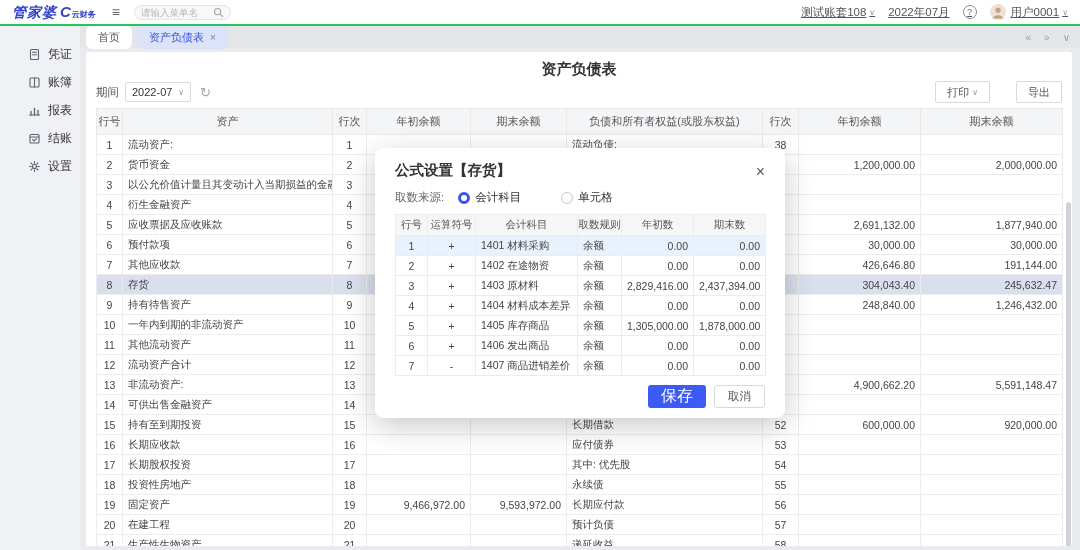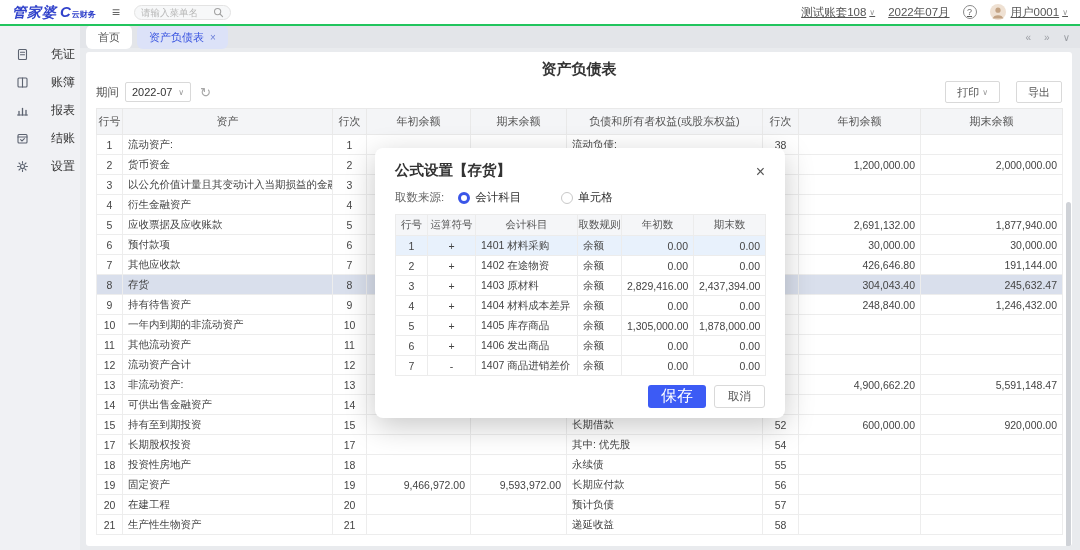--- a/index.html
+++ b/index.html
@@ -19,21 +19,21 @@
   .searchbox input { border:none; outline:none; background:transparent; width:72px; font-size:9.5px; color:#666; }
   .searchbox input::placeholder { color:#b8b8b8; }
   .topbar-right { margin-left:auto; display:flex; align-items:center; gap:13px; font-size:11.5px; color:#555;text-decoration:underline; }
   .chev { font-size:8px; color:#999; margin-left:3px; }
   .help-circle { width:14px; height:14px; border:1px solid #8a8a8a; border-radius:50%; color:#666;
     font-size:9px; display:flex; align-items:center; justify-content:center; cursor:pointer; }
   .tb-item { display:flex; align-items:center; cursor:pointer; }
 
   
   .sidebar { position:absolute; left:0; top:26px; width:80px; height:524px; background:#f0f1f4; z-index:20; padding-top:14px; }
-  .side-item { height:28px; display:flex; align-items:center; padding-left:16px; gap:22px; cursor:pointer; }
+  .side-item { height:28px; display:flex; align-items:center; padding-left:16px; gap:7px; cursor:pointer;margin-left:12px; }
   .side-item svg { flex:0 0 auto; }
   .side-label { font-size:12px; color:#333; }
 
   
   .tabbar { position:absolute; left:80px; top:26px; width:1000px; height:22px; background:#e3e5e9;
     display:flex; align-items:center; padding-left:6px; z-index:10; }
   .tab { height:19px; display:flex; align-items:center; padding:12px 12px; font-size:11px; color:#555;
     background:#fff; border-radius:6px; margin-right:5px; cursor:pointer; }
   .tab.active { background:#dce2f8; color:#3a55e0; }
   .tab .tab-close { margin-left:6px; font-size:10px; color:#6b7fd8; cursor:pointer; }
@@ -42,21 +42,21 @@
 
   
   .content { position:absolute; left:80px; top:48px; width:1000px; height:502px; background:#e9ebee; }
   .card { position:absolute; left:6px; top:4px; right:8px; bottom:4px; background:#fff; border-radius:3px; overflow:hidden; }
   .report-title { text-align:center; padding-top:8px; font-size:15px; font-weight:bold; color:#333; height:26px; }
   .toolbar { height:28px; display:flex; align-items:center; padding:0 10px; }
   .toolbar .p-label { font-size:11.5px; color:#555; margin-right:6px; }
   .period-select { width:66px; height:20px; border:1px solid #d9d9d9; border-radius:2px; background:#fff;
     display:flex; align-items:center; justify-content:space-between; padding:0 6px; font-size:11px; color:#333; cursor:pointer; }
   .refresh { margin-left:9px; font-size:13px; color:#a8a8a8; cursor:pointer; line-height:1; }
-  .toolbar-right { margin-left:auto; display:flex; gap:16px; }
+  .toolbar-right { margin-left:auto; display:flex; gap:26px; }
   .btn { height:22px; border:1px solid #d9d9d9; border-radius:2px; background:#fff; font-size:11px; color:#555;
     display:flex; align-items:center; justify-content:center; padding:0 11px; cursor:pointer; }
 
   
   table.balance { border-collapse:collapse; table-layout:fixed; margin:2px 10px 0 10px; width:966px; }
   table.balance th { height:26px; background:#f4f5f7; font-size:11px; font-weight:normal; color:#555;
     border:1px solid #e9e9e9; overflow:hidden; white-space:nowrap; }
   table.balance td { height:20px; font-size:10.5px; color:#444; border:1px solid #ededed;
     overflow:hidden; white-space:nowrap; padding:0 5px; background:#fff; }
   table.balance tr.hl td { background:#d9dfec; }
@@ -390,20 +390,31 @@
             <td class="ind1">持有至到期投资</td>
             <td class="ctr">15</td>
             <td class="rgt"></td>
             <td class="rgt"></td>
             <td class="ind1">长期借款</td>
             <td class="ctr">52</td>
             <td class="rgt">600,000.00</td>
             <td class="rgt">920,000.00</td>
           </tr>
           <tr>
+            <td class="ctr">16</td>
+            <td class="ind1">长期应收款</td>
+            <td class="ctr">16</td>
+            <td class="rgt"></td>
+            <td class="rgt"></td>
+            <td class="ind1">应付债券</td>
+            <td class="ctr">53</td>
+            <td class="rgt"></td>
+            <td class="rgt"></td>
+          </tr>
+          <tr>
             <td class="ctr">17</td>
             <td class="ind1">长期股权投资</td>
             <td class="ctr">17</td>
             <td class="rgt"></td>
             <td class="rgt"></td>
             <td class="ind1">其中: 优先股</td>
             <td class="ctr">54</td>
             <td class="rgt"></td>
             <td class="rgt"></td>
           </tr>

